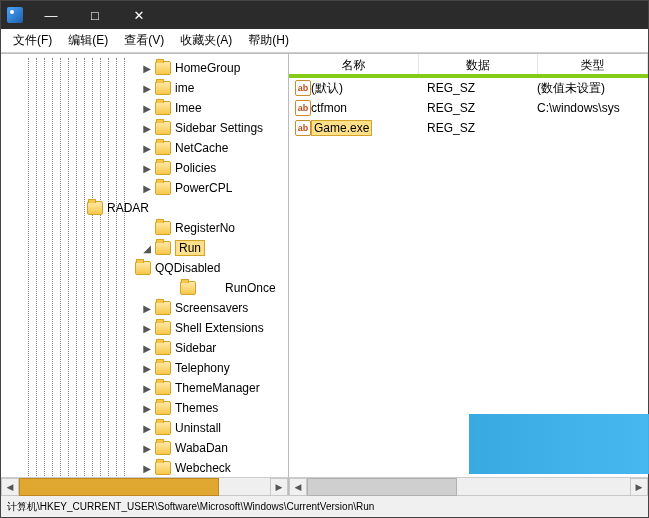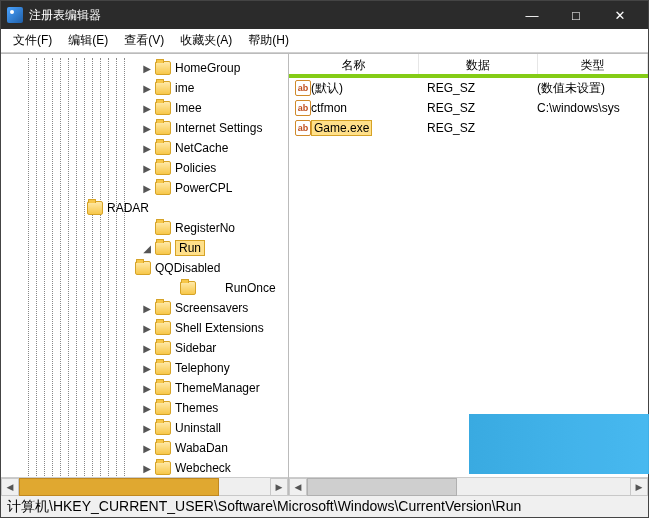--- a/index.html
+++ b/index.html
@@ -36,32 +36,31 @@
   .lrow .c3 { flex: 1; padding-left: 8px; }
   .ricon { width: 16px; height: 16px; border: 1px solid #d08a2a; border-radius: 2px; background: #fff; display: inline-flex; align-items: center; justify-content: center; font-size: 9px; color: #c05020; font-weight: bold; }
   .vlabel.selected { background: #ffe08a; border: 1px solid #d6a326; padding: 0 2px; }
   .hscroll { height: 18px; background: #f0f0f0; border-top: 1px solid #ccc; position: relative; }
   .hscroll .btn { position: absolute; top: 0; width: 18px; height: 18px; background: #f0f0f0; border: 1px solid #c8c8c8; display:flex; align-items:center; justify-content:center; font-size:9px; color:#555;}
   .hscroll .btn.l { left: 0; }
   .hscroll .btn.r { right: 0; }
   .hscroll .track { position:absolute; left:18px; right:18px; top:0; bottom:0; background:#efefef;}
   .left .hscroll .thumb { position: absolute; left: 18px; top: 0; height: 18px; width: 200px; background: #e0a830; border: 1px solid #c08820; }
   .right .hscroll .thumb { position: absolute; left: 18px; top: 0; height: 18px; width: 150px; background: #cfcfcf; border: 1px solid #b0b0b0; }
-  .statusbar { height: 22px; background: #f0f0f0; border-top: 1px solid #c8c8c8; font-size: 14px; padding: 2px 6px; display: flex; }
+  .statusbar { height: 22px; background: #f0f0f0; border-top: 1px solid #c8c8c8; font-size: 10px; padding: 2px 6px; display: flex; align-items: center; }
   .overlay { position: absolute; right: 0; bottom: 44px; width: 180px; height: 60px; background: linear-gradient(90deg, #2fa6e0, #3fb6f0); opacity: .95; filter: blur(0.3px); }
   .listbody, .treewrap { scrollbar-width: thin; }
 </style>
 </head>
 <body>
 
 <div class="window">
 
   <div class="titlebar">
     <div class="appicon"></div>
-    <div class="title">注册表编辑器</div>
     <div class="winbtn">—</div>
     <div class="winbtn">□</div>
     <div class="winbtn">✕</div>
   </div>
 
   <div class="menubar">
     <div class="mitem">文件(F)</div>
     <div class="mitem">编辑(E)</div>
     <div class="mitem">查看(V)</div>
     <div class="mitem">收藏夹(A)</div>
@@ -97,21 +96,21 @@
               <span class="nodelabel">ime</span>
             </div>
             <div class="trow" style="padding-left: 140px;">
               <span class="exp">▶</span>
               <span class="ficon"></span>
               <span class="nodelabel">Imee</span>
             </div>
             <div class="trow" style="padding-left: 140px;">
               <span class="exp">▶</span>
               <span class="ficon"></span>
-              <span class="nodelabel">Internet Settings</span>
+              <span class="nodelabel">Sidebar Settings</span>
             </div>
             <div class="trow" style="padding-left: 140px;">
               <span class="exp">▶</span>
               <span class="ficon"></span>
               <span class="nodelabel">NetCache</span>
             </div>
             <div class="trow" style="padding-left: 140px;">
               <span class="exp">▶</span>
               <span class="ficon"></span>
               <span class="nodelabel">Policies</span>

